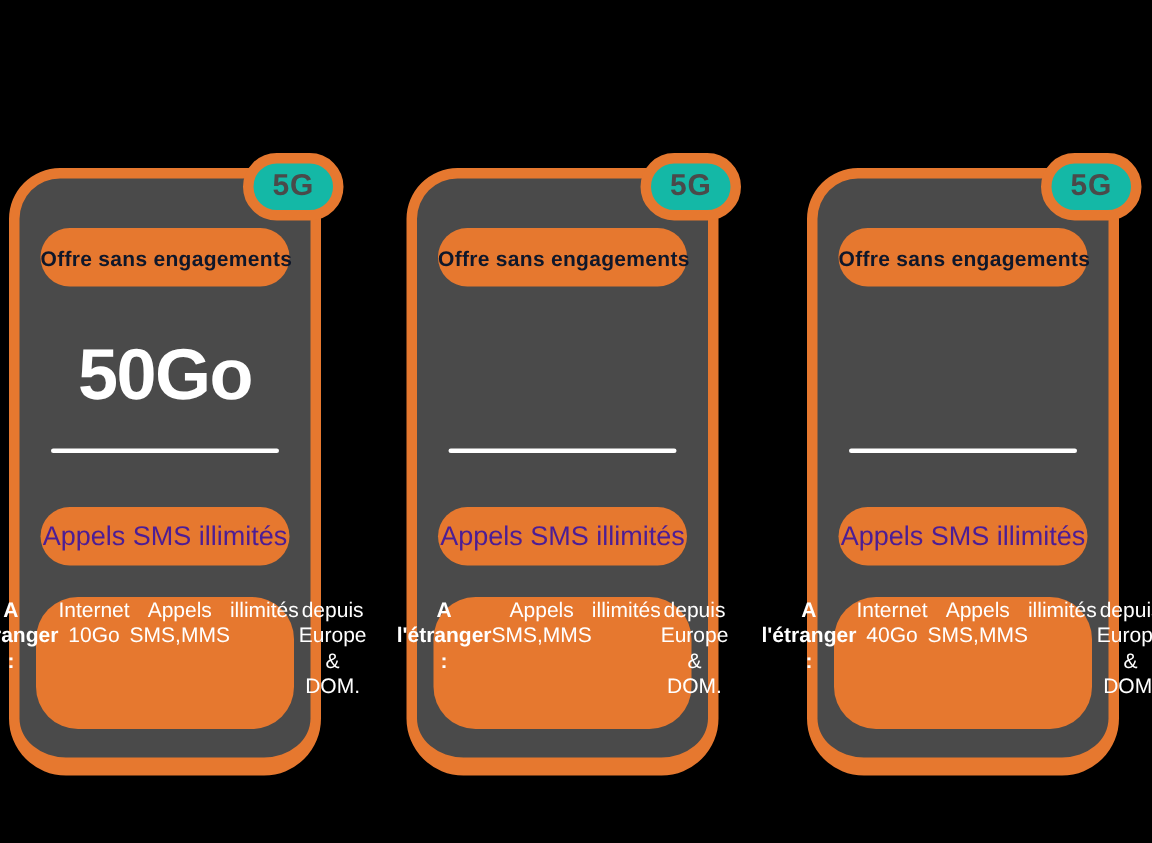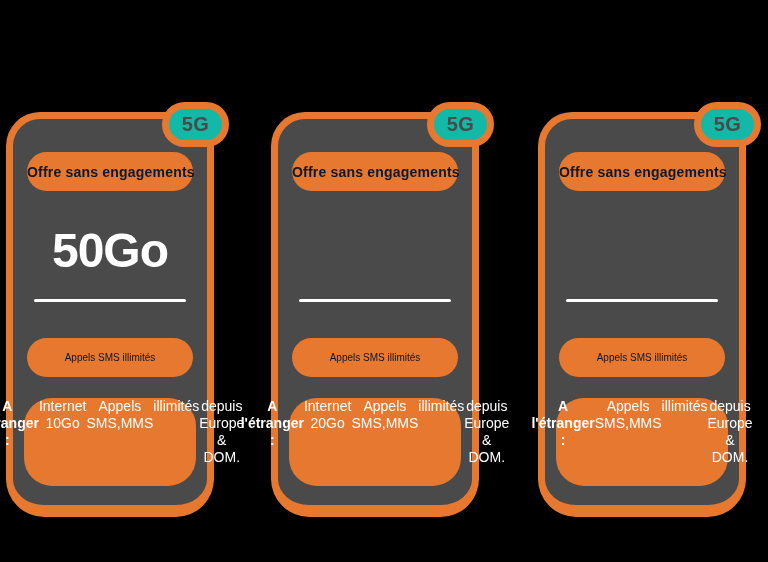--- a/index.html
+++ b/index.html
@@ -66,22 +66,22 @@
     background: #FFFFFF;
     border-radius: 2px;
   }
 
   .pill-calls {
     position: absolute;
     top: 219px; left: 14px; right: 14px; height: 39px;
     background: #E6782F;
     border-radius: 20px;
     display: flex; align-items: center; justify-content: center;
-    color: #0f172a;
-    font-size: 10px;
+    color: #4c1d95;
+    font-size: 18px;
     white-space: nowrap;
   }
 
   .pill-abroad {
     position: absolute;
     top: 279px; left: 11px; right: 11px; height: 88px;
     background: #E6782F;
     border-radius: 28px;
     display: flex; flex-direction: row; justify-content: center;
     text-align: center;
@@ -121,37 +121,37 @@
   </div>
   <div class="pill-offer">
     <span>Offre sans engagements</span>
   </div>
   <div class="divider"></div>
   <div class="pill-calls">
     <span>Appels SMS illimités</span>
   </div>
   <div class="pill-abroad">
     <div class="abroad-title">A l'étranger :</div>
-    <div>Internet 20Go</div>
     <div>Appels SMS,MMS</div>
     <div>illimités</div>
     <div>depuis Europe &amp; DOM.</div>
   </div>
 </div>
 
 <div class="card card-3">
   <div class="badge-5g">
     <span>5G</span>
   </div>
   <div class="pill-offer">
     <span>Offre sans engagements</span>
   </div>
   <div class="divider"></div>
   <div class="pill-calls">
     <span>Appels SMS illimités</span>
   </div>
   <div class="pill-abroad">
     <div class="abroad-title">A l'étranger :</div>
+    <div>Internet 40Go</div>
     <div>Appels SMS,MMS</div>
     <div>illimités</div>
     <div>depuis Europe &amp; DOM.</div>
   </div>
 </div>
 
 </body></html>

